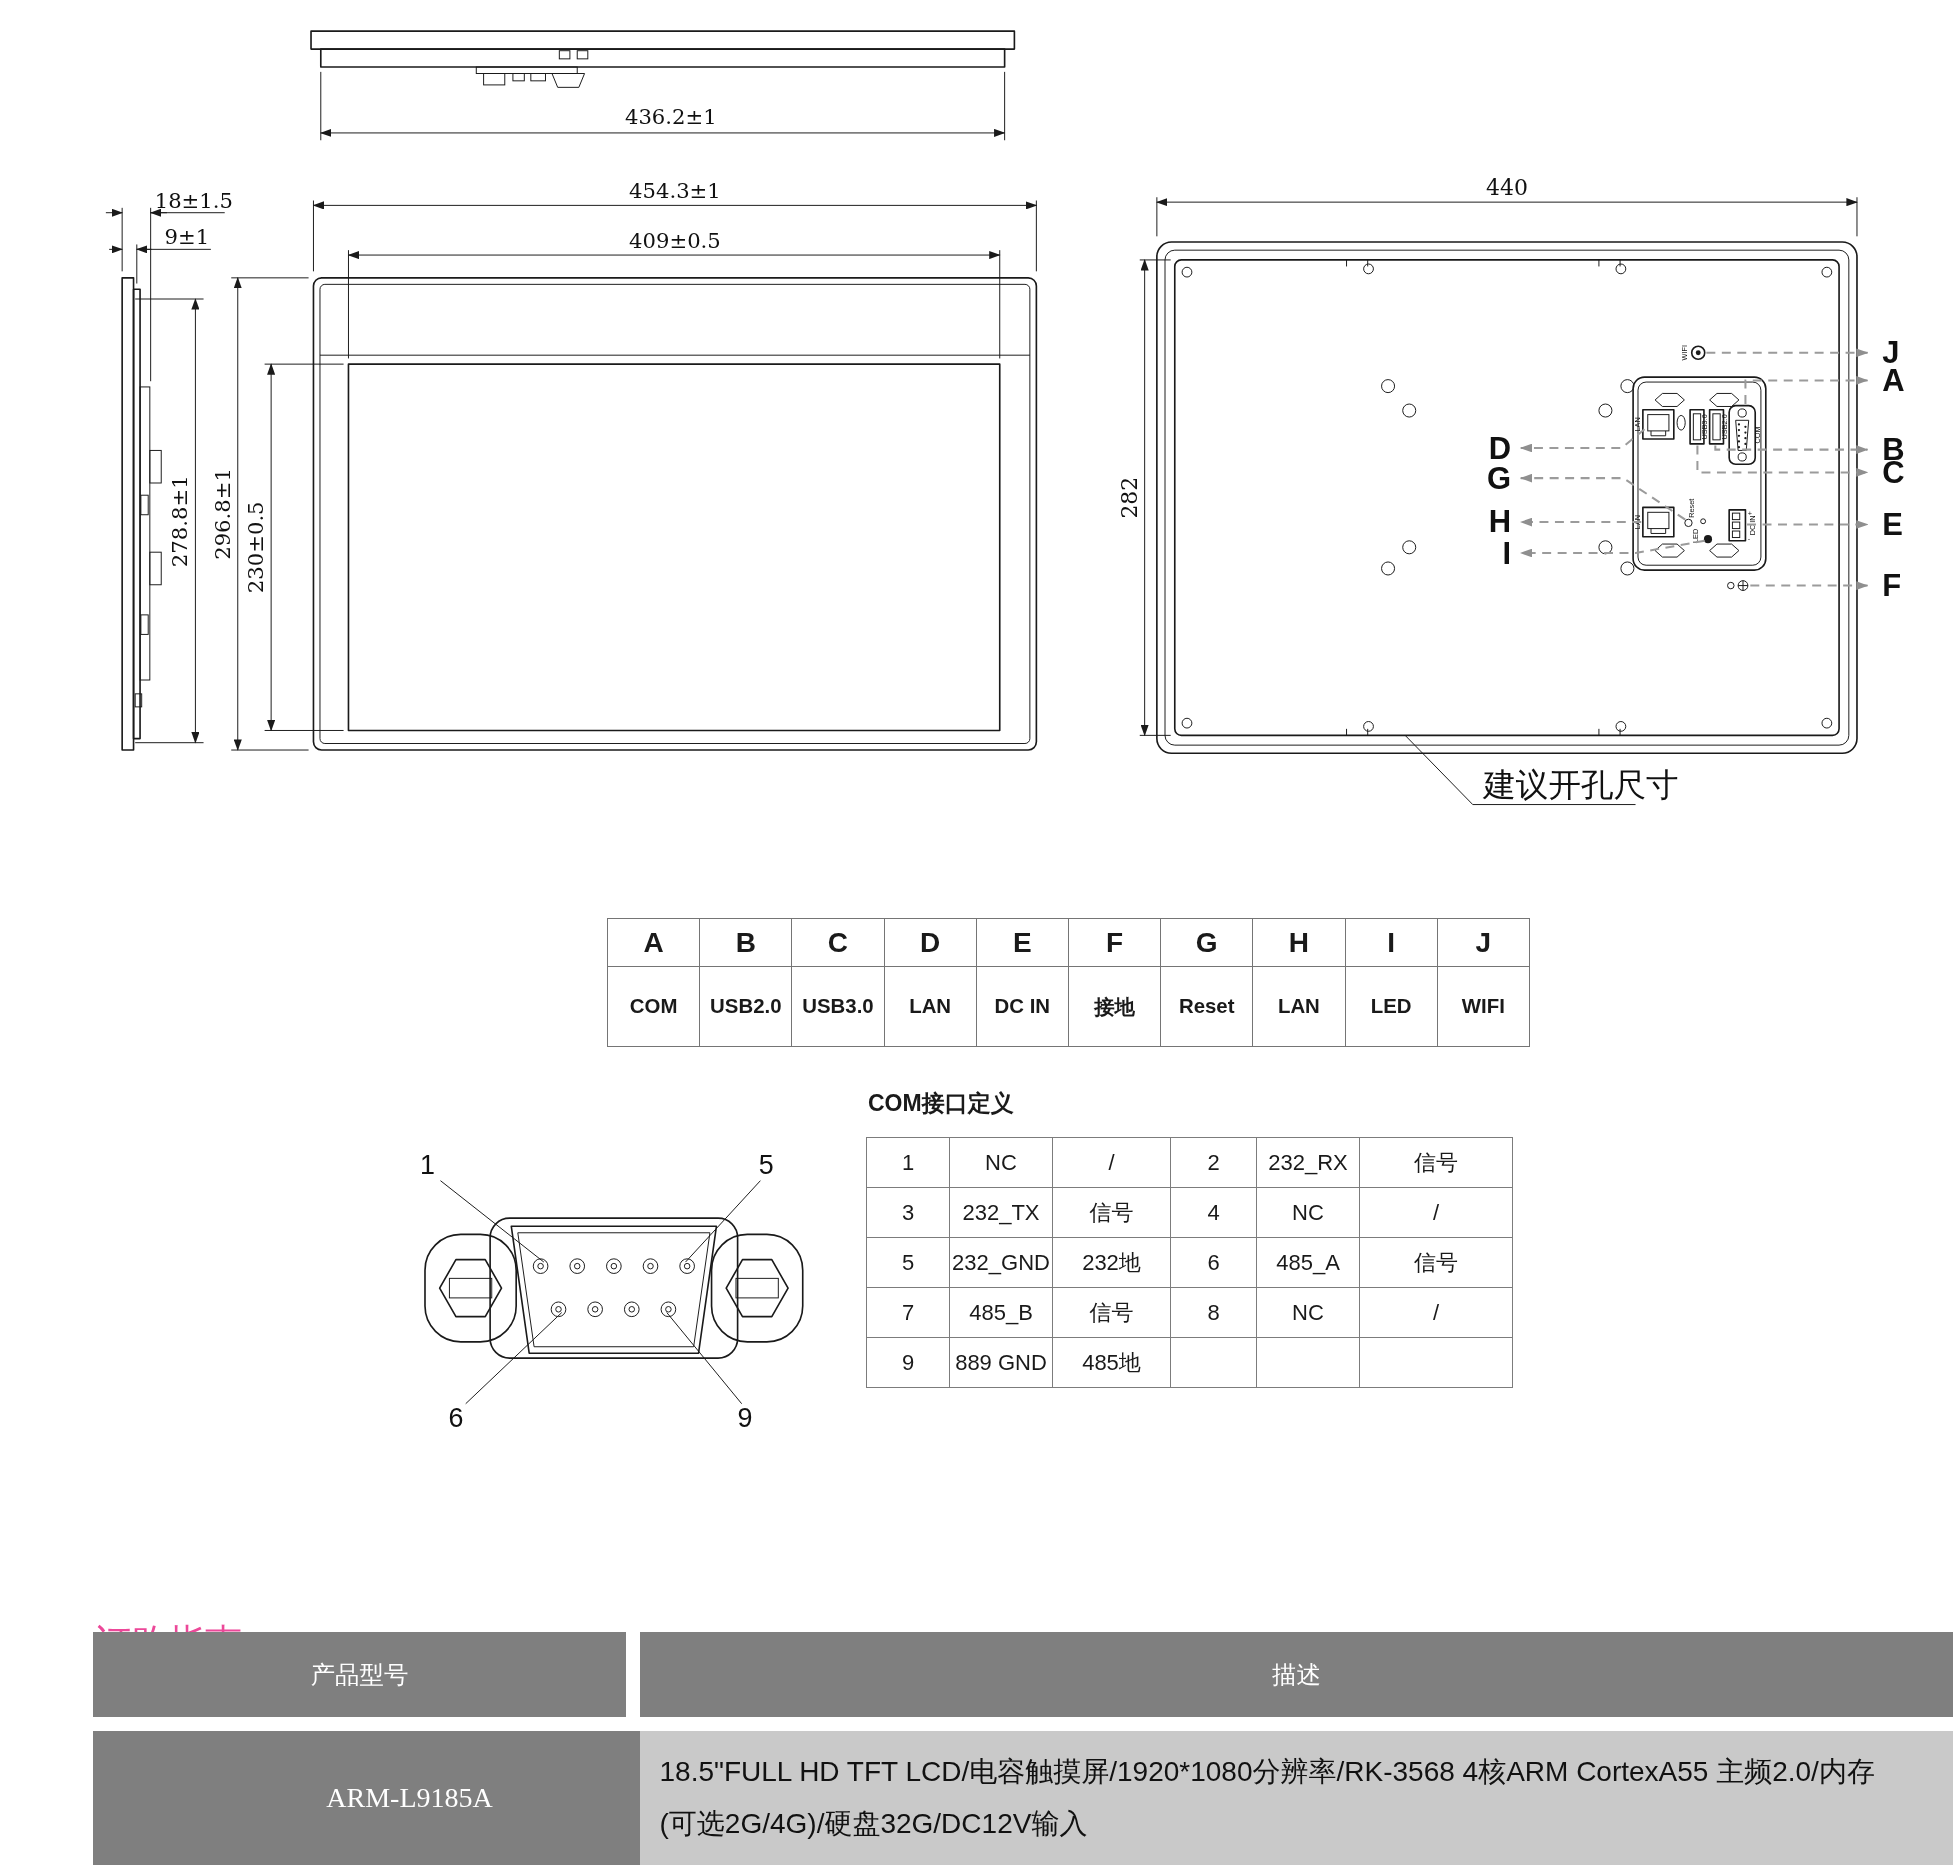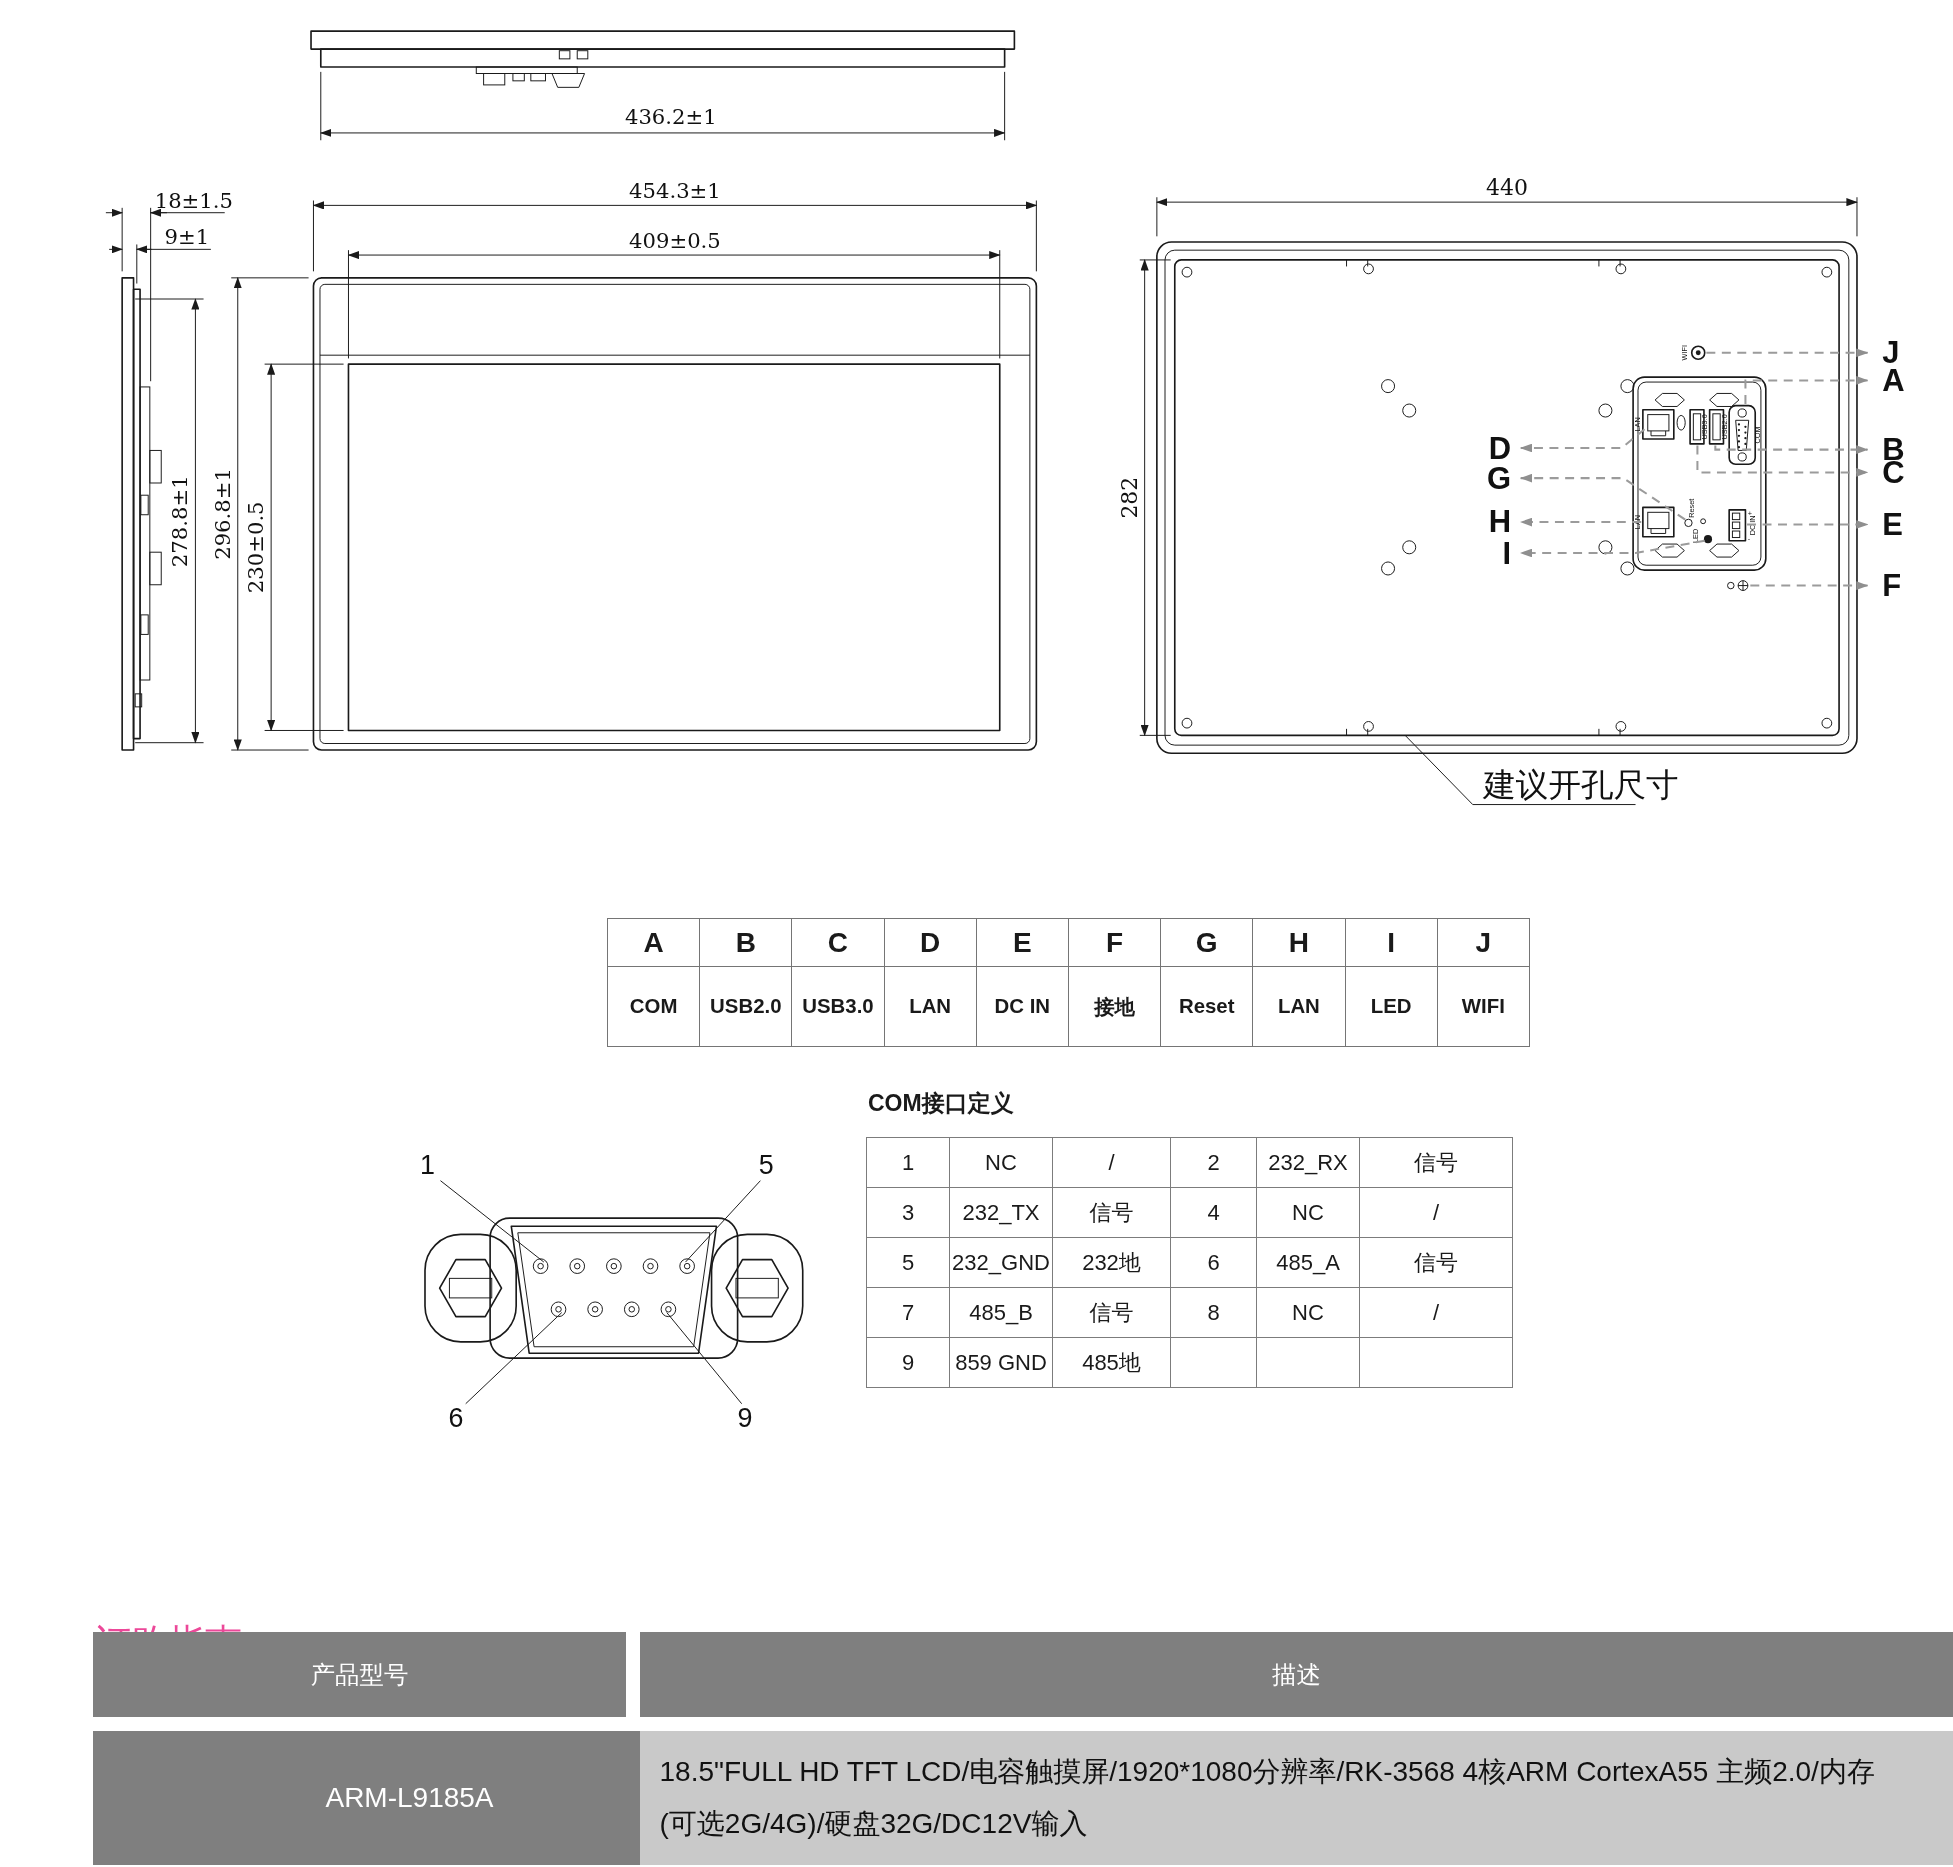--- a/index.html
+++ b/index.html
@@ -374,37 +374,37 @@
   <tr class="rw">
     <td>7</td>
     <td>485_B</td>
     <td>信号</td>
     <td>8</td>
     <td>NC</td>
     <td>/</td>
   </tr>
   <tr class="rw">
     <td>9</td>
-    <td>859 GND</td>
+    <td>889 GND</td>
     <td>485地</td>
     <td></td>
     <td></td>
     <td></td>
   </tr>
 </tbody>
     </table>
 
 <div class="order-title">订购指南</div>
 <div class="cell hdr" style="left:596px;top:1632px;width:1313px;height:85px;">
   <span>描述</span>
 </div>
 <div class="cell hdr" style="left:49px;top:1632px;width:533px;height:85px;">
   <span>产品型号</span>
 </div>
-<div class="cell model-cell" style="left:49px;top:1731px;width:633px;height:134px;">
+<div class="cell model-cell" style="left:49px;top:1731px;width:633px;height:134px;font-family:Liberation Serif, serif;">
   <span>ARM-L9185A</span>
 </div>
 <div class="cell desc-cell" style="left:596px;top:1731px;width:1313px;height:134px;">
   <span>18.5"FULL HD TFT LCD/电容触摸屏/1920*1080分辨率/RK-3568 4核ARM CortexA55 主频2.0/内存(可选2G/4G)/硬盘32G/DC12V输入</span>
 </div>
 
 </div>
 
 
 </body></html>

